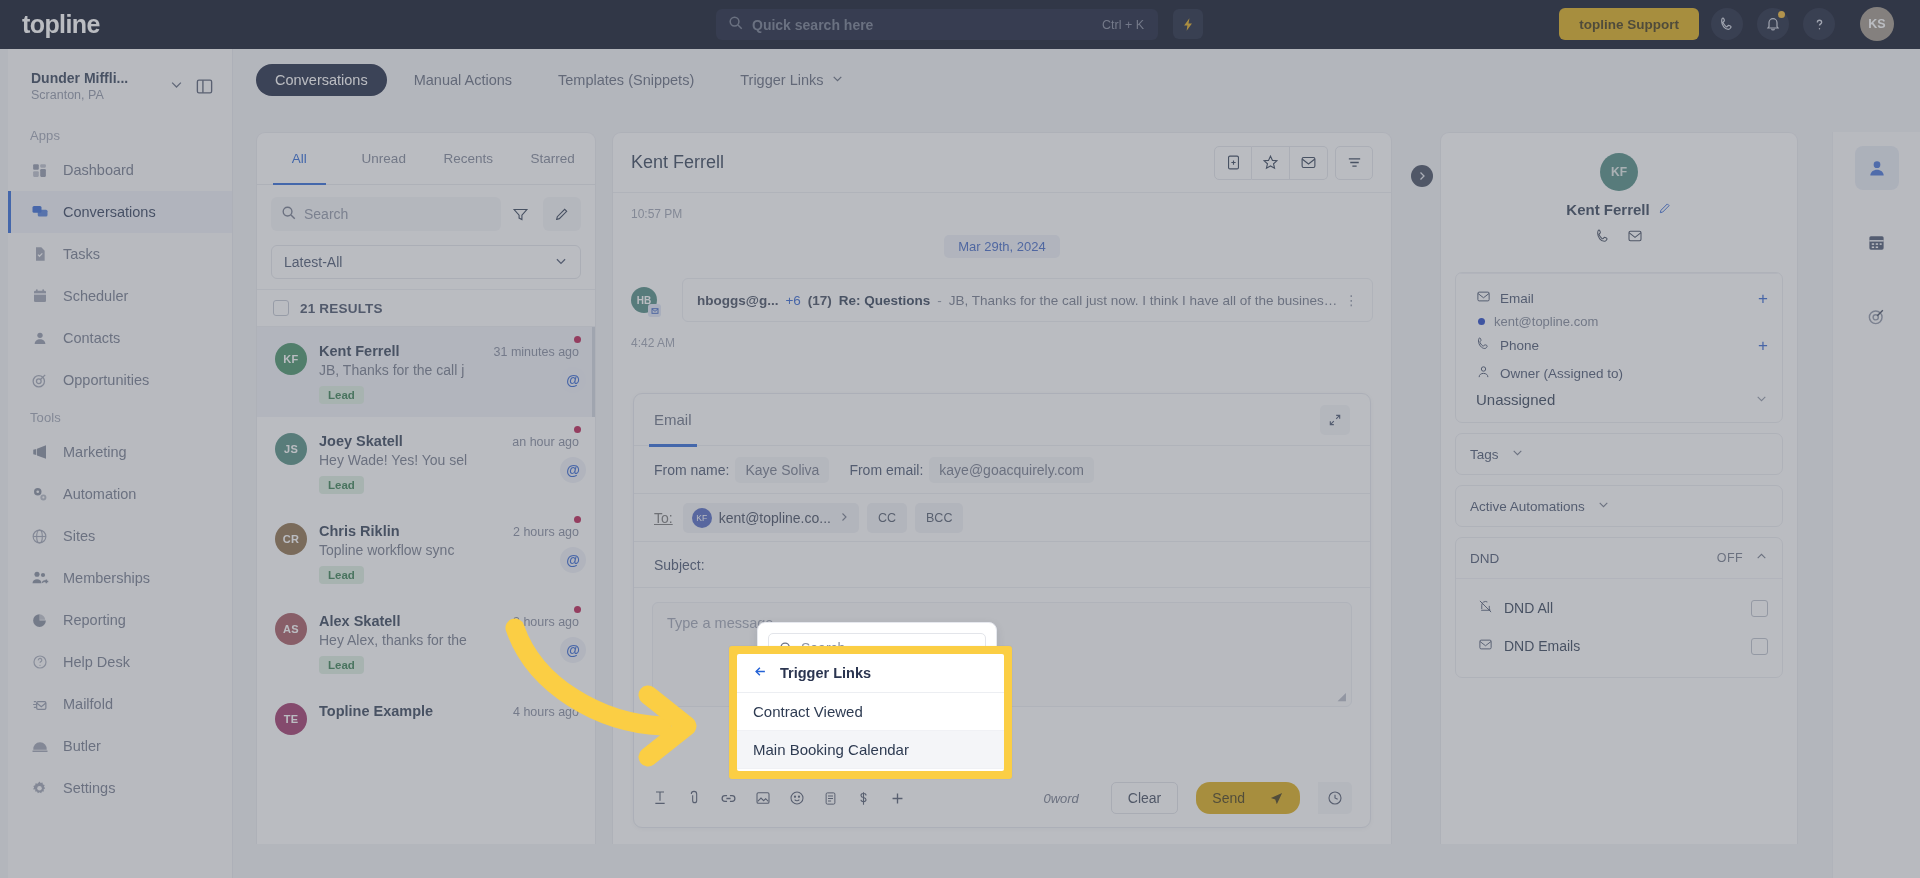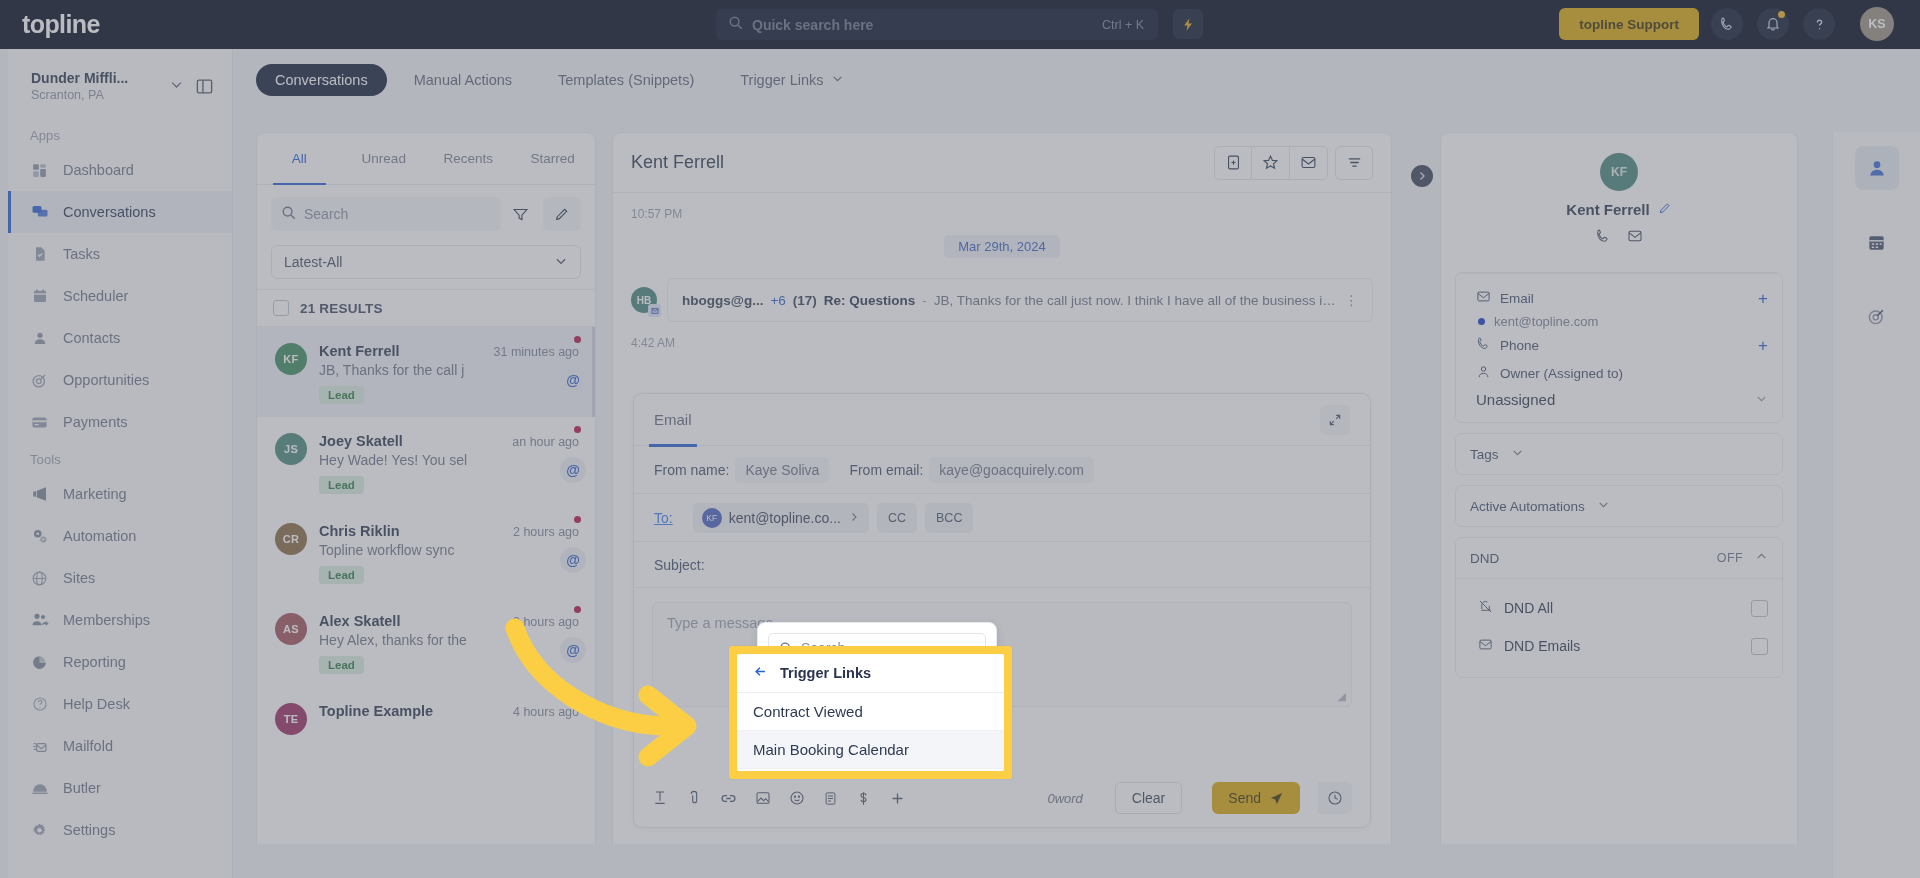--- a/index.html
+++ b/index.html
@@ -203,21 +203,21 @@
   .cabtn.first { border-left: 1px solid #e3e5ea; border-radius: 5px 0 0 5px; }
   .cabtn.last { border-radius: 0 5px 5px 0; }
   .cabtn.sep { margin-left: 7px; border-left: 1px solid #e3e5ea; border-radius: 5px; }
 
   #thread { padding: 14px 18px 0; }
   .tstamp { font-size: 12px; color: #9aa0af; }
   .datepill {
     margin: 14px auto 0; display: table; padding: 4px 14px; border-radius: 5px;
     background: #eef1f8; color: #3b63c4; font-size: 13px;
   }
-  #msgrow { display: flex; gap: 10px; margin-top: 20px; align-items: center; }
+  #msgrow { display: flex; gap: 25px; margin-top: 20px; align-items: center; }
   #mav {
     width: 26px; height: 26px; border-radius: 50%; background: #49877e;
     color: #fff; font-size: 10px; font-weight: 700; display: flex;
     align-items: center; justify-content: center; flex: 0 0 26px; position: relative;
   }
   #mav .badge {
     position: absolute; right: -4px; bottom: -4px; width: 13px; height: 13px;
     border-radius: 3px; background: #dfe6f6; display: flex; align-items: center;
     justify-content: center;
   }
@@ -263,21 +263,21 @@
   }
   #fromrow .lab { color: #44506b; }
   #fromrow .val {
     background: #f4f5f8; border-radius: 5px; padding: 5px 10px; color: #6e7587;
   }
   #fromrow .sp { width: 8px; }
   #torow {
     height: 48px; display: flex; align-items: center; padding: 0 20px; gap: 8px;
     border-bottom: 1px solid #eceef2; font-size: 14px;
   }
-  #torow .lab { color: #3b82f6; margin-right: 12px; text-decoration: underline; }
+  #torow .lab { color: #737373; margin-right: 2px; text-decoration: underline; }
   #tochip {
     background: #f1f2f6; border-radius: 5px; height: 30px; display: flex;
     align-items: center; padding: 0 9px; gap: 7px;
   }
   #tochip .av {
     width: 20px; height: 20px; border-radius: 50%; background: #4a63c0;
     color: #fff; font-size: 8.5px; display: flex; align-items: center;
     justify-content: center; overflow: hidden;
   }
   #tochip .em { font-size: 14px; color: #3b4559; }
@@ -300,22 +300,22 @@
     position: absolute; bottom: 0; left: 0; right: 0; height: 58px;
     display: flex; align-items: center; padding: 0 18px; gap: 18px;
   }
   #comptools .ti { color: #4d566b; display: flex; align-items: center; }
   #wordcount { margin-left: auto; font-size: 13px; font-style: italic; color: #6e7587; }
   #clearbtn {
     margin-left: 14px; height: 32px; padding: 0 16px; border: 1px solid #dfe1e7;
     border-radius: 5px; display: flex; align-items: center; font-size: 14px; color: #3b4559;
   }
   #sendbtn {
-    margin-left: 12px; height: 32px; padding: 0 16px; background: #ddab0e;
-    border-radius: 6px; display: flex; align-items: center; gap: 8px;
+    height: 32px; padding: 0 16px; background: #ddab0e;
+    border-radius: 14px; display: flex; align-items: center; gap: 24px;
     font-size: 14px; color: #3d3208; font-weight: 400;
   }
   #schedbtn {
     width: 34px; height: 32px; display: flex; align-items: center; justify-content: center;
     color: #4d566b; background: #f4f5f8; border-radius: 0 5px 5px 0;
   }
 
   
   #searchpop {
     position: absolute; left: 757px; top: 622px; width: 240px; height: 90px;
@@ -543,30 +543,20 @@
     </div>
     <div class="sitem">
       <span class="sicon">
         <svg width="17" height="17" viewBox="0 0 24 24" fill="none" stroke="#9aa0af" stroke-width="1.8">
             <circle cx="11" cy="13" r="8"></circle>
             <circle cx="11" cy="13" r="3.3"></circle>
             <path d="M13 11l7-7"></path>
           </svg>
       </span>
       <span class="lbl">Opportunities</span>
-    </div>
-    <div class="sitem">
-      <span class="sicon">
-        <svg width="17" height="17" viewBox="0 0 24 24" fill="#9aa0af">
-            <rect x="2" y="5" width="20" height="14" rx="2.5"></rect>
-            <rect x="2" y="9" width="20" height="2.5" fill="#fbfbfc"></rect>
-            <rect x="5" y="14" width="6" height="2" rx="1" fill="#fbfbfc"></rect>
-          </svg>
-      </span>
-      <span class="lbl">Payments</span>
     </div>
   </div>
 
   <div class="sgroup">Tools</div>
   <div class="snav">
     <div class="sitem">
       <span class="sicon">
         <svg width="18" height="18" viewBox="0 0 24 24" fill="#7f8798">
             <path d="M3 9v6l4 1V8z"></path>
             <path d="M8 7.5l12-4.5v18L8 16.5z"></path>

